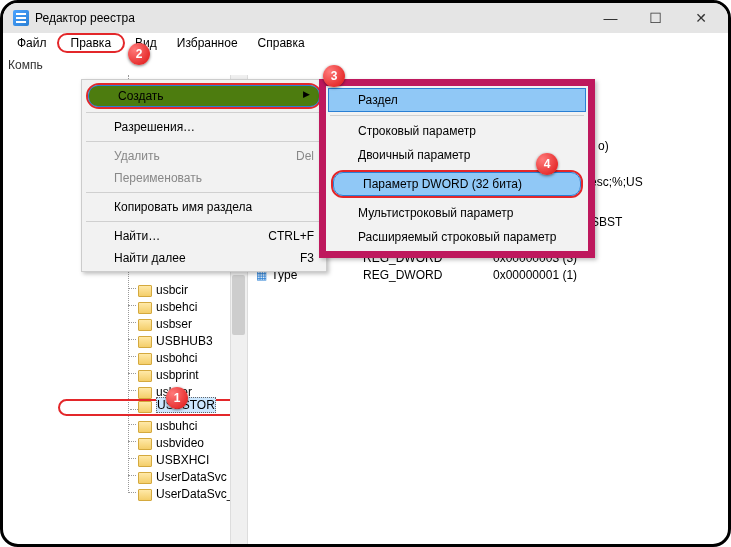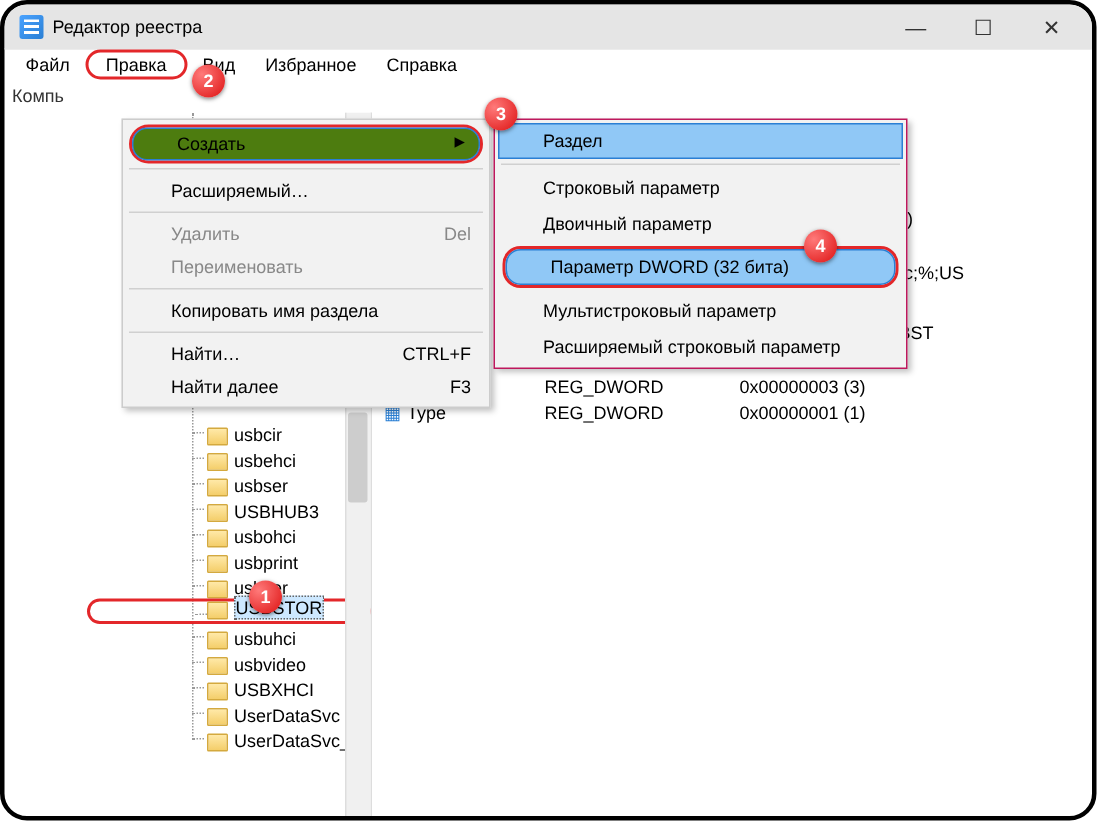--- a/index.html
+++ b/index.html
@@ -35,21 +35,21 @@
 .row .c-data { width:300px; overflow:hidden; white-space:nowrap; }
 
 
 .edit-menu { position:absolute; left:78px; top:76px; width:246px; background:#f2f2f2; border:1px solid #ccc; box-shadow:2px 2px 4px rgba(0,0,0,.25); z-index:5; padding: 2px; }
 .edit-menu .mi { font-size:12px; padding:4px 10px 4px 30px; display:flex; justify-content:space-between; }
 .edit-menu .mi.disabled { color:#888;gap:24px; }
 .edit-menu .sep { height:1px; background:#d0d0d0; margin:3px 2px; }
 .edit-menu .mi.highlight { background:#4d7c0f; border:1px solid #2a7fd4; padding:3px 9px 3px 29px; }
 .edit-menu .create-wrap { border:2px solid #e3272a; border-radius:13px; margin:1px 2px; }
 .edit-menu .create-wrap .mi.highlight { border-radius:10px; }
-.submenu { position:absolute; left:326px; top:76px; width:276px; background:#f2f2f2; border:1px solid #be185d; box-shadow:2px 2px 4px rgba(0,0,0,.25); z-index:5; padding:2px; }
+.submenu { position:absolute; left:316px; top:76px; width:276px; background:#f2f2f2; border:7px solid #be185d; box-shadow:2px 2px 4px rgba(0,0,0,.25); z-index:5; padding:2px; }
 .submenu .mi { font-size:12px; padding:5px 10px 5px 30px; }
 .submenu .mi.highlight { background:#90c8f6; border:1px solid #2a7fd4; padding:4px 9px 4px 29px; }
 .submenu .dword-wrap { border:2px solid #e3272a; border-radius:12px; margin:3px; }
 .submenu .dword-wrap .mi.highlight { border-radius:10px; }
 .submenu .sep { height:1px; background:#d0d0d0; margin:3px 2px; }
 
 .callout { position:absolute; width:22px; height:22px; border-radius:50%; background:radial-gradient(circle at 30% 30%,#ff7a7a,#d11); color:#fff; font-size:12px; font-weight:bold; display:flex; align-items:center; justify-content:center; box-shadow:0 1px 3px rgba(0,0,0,.5); z-index:20; }
 .arrow { font-size:9px; }
 </style>
 </head>
@@ -165,21 +165,21 @@
 
   <div class="edit-menu">
     <div class="create-wrap">
       <div class="mi highlight">
         <span>Создать</span>
           <span class="arrow">▶</span>
       </div>
     </div>
     <div class="sep"></div>
     <div class="mi">
-        <span>Расширяемый…</span>
+        <span>Разрешения…</span>
       </div>
     <div class="sep"></div>
     <div class="mi disabled">
         <span>Удалить</span>
         <span>Del</span>
       </div>
     <div class="mi disabled">
         <span>Переименовать</span>
       </div>
     <div class="sep"></div>

